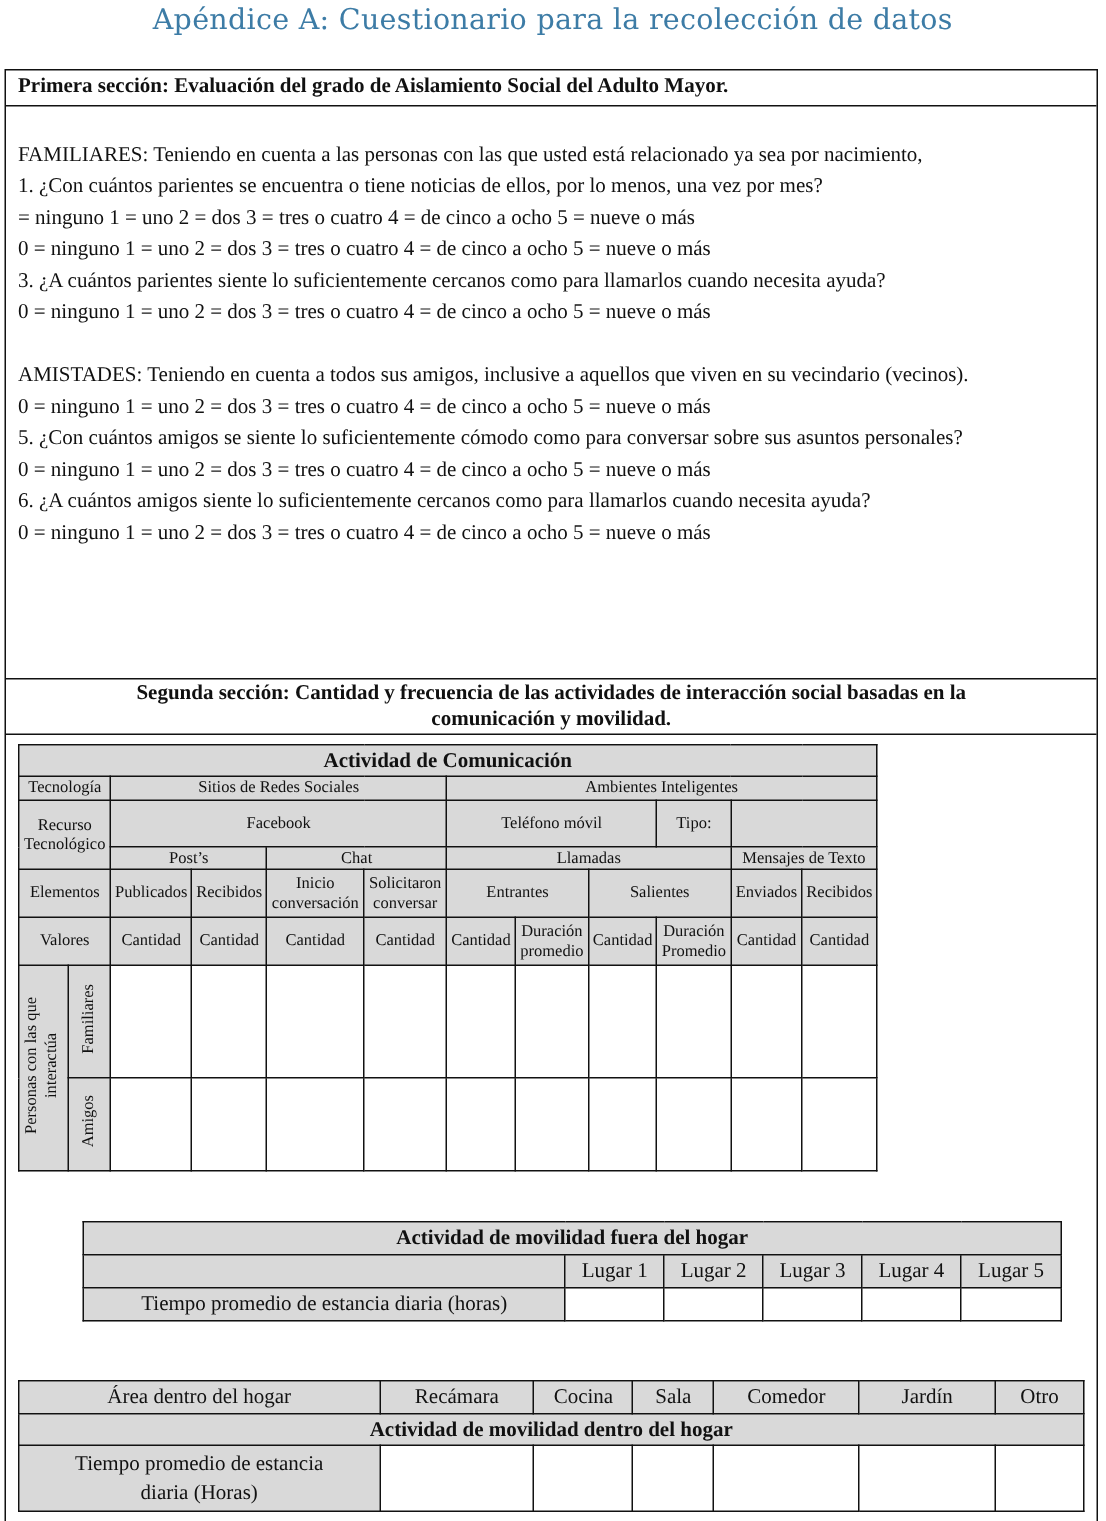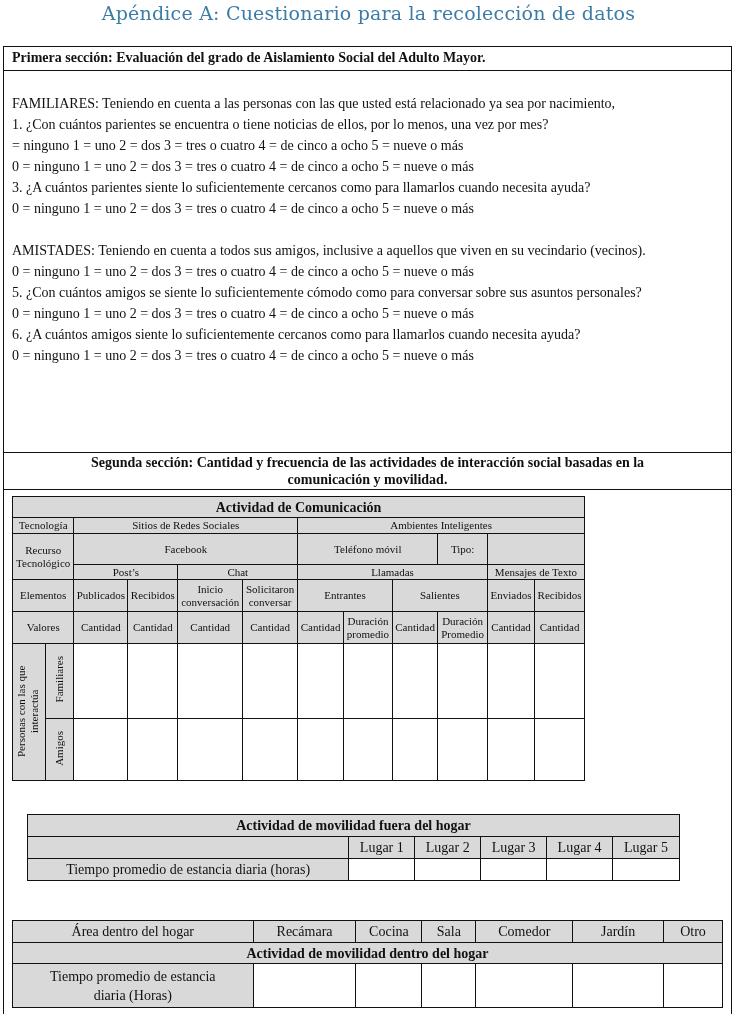--- a/index.html
+++ b/index.html
@@ -10,21 +10,21 @@
   .sec1-body{position:absolute;left:8px;top:46px;width:712px;font-size:14px;line-height:21px;}
   .sec1-body .gap{height:21px;}
   .sec2-head{position:absolute;left:0;top:405px;width:100%;height:38px;border-top:1.5px solid #111;border-bottom:1.5px solid #111;box-sizing:border-box;font-weight:bold;font-size:14px;text-align:center;line-height:17px;padding-top:1px;}
   table{border-collapse:collapse;position:absolute;font-family:"Liberation Serif",serif;}
   td{border:1.2px solid #111;text-align:center;vertical-align:middle;padding:0;}
   .g{background:#d9d9d9;}
   .comm{left:12px;top:496px;width:573px;font-size:11px;line-height:13px;}
   .comm .cap{font-weight:bold;font-size:14px;height:20px;}
   .it{}
   .vert{writing-mode:vertical-rl;transform:rotate(180deg);display:inline-block;white-space:nowrap;}
-  .mob1{left:27px;top:814px;width:653px;font-size:14px;line-height:17px;}
+  .mob1{left:55px;top:814px;width:653px;font-size:14px;line-height:17px;}
   .mob2{left:12px;top:920px;width:711px;font-size:14px;line-height:19px;}
   .cap2{font-weight:bold;font-size:14px;}
 </style>
 </head>
 <body>
 
 <div class="title">Apéndice A: Cuestionario para la recolección de datos</div>
 
 <div class="outer">
   <div class="sec1-head">Primera sección: Evaluación del grado de Aislamiento Social del Adulto Mayor.</div>

